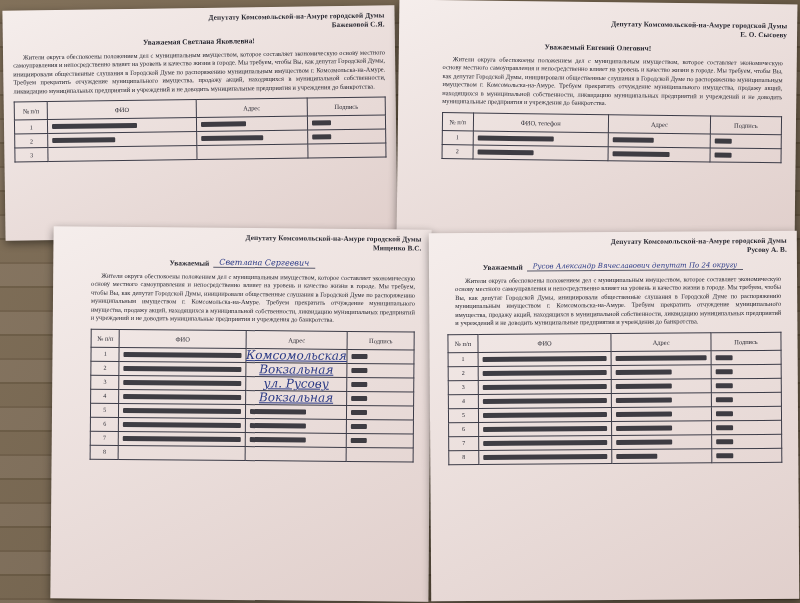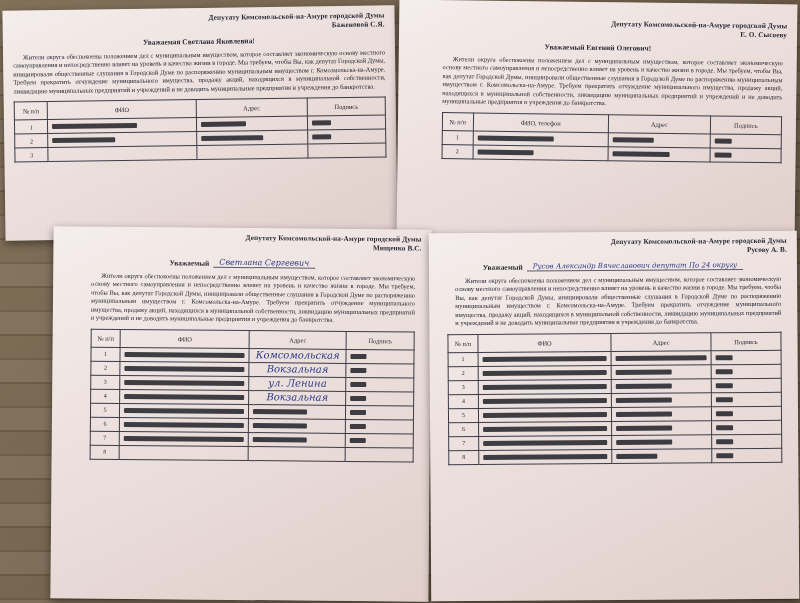--- a/index.html
+++ b/index.html
@@ -75,21 +75,21 @@
   
   .ink{
     display:block;height:5px;margin:2px 4px;border-radius:1px;
     background:#26262e;opacity:.88;
   }
   .ink.short{margin-right:40%;}
   .ink.shorter{margin-right:55%;}
   .ink.tiny{margin-right:70%;}
   .scribble{
     font-family:"DejaVu Serif", serif;font-style:italic;
-    color:#2b3a86;font-size:10px;line-height:12px;
+    color:#2b3a86;font-size:12px;line-height:12px;text-decoration:underline;
   }
 
   
   #sheet-bazhenova{ left:4px;  top:8px;   width:392px; height:230px; transform:rotate(-0.8deg); }
   #sheet-sysoev  { left:398px; top:2px;   width:398px; height:236px; transform:rotate(0.7deg); }
   #sheet-mishenko{ left:52px;  top:228px; width:378px; height:372px; transform:rotate(0.5deg); }
   #sheet-rusov   { left:430px; top:232px; width:368px; height:368px; transform:rotate(-0.4deg); }
 </style>
 </head>
 <body>
@@ -238,21 +238,21 @@
           <td class="scribble">Вокзальная</td>
           <td>
               <span class="ink tiny"></span>
             </td>
         </tr>
         <tr>
           <td class="numcell">3</td>
           <td>
               <span class="ink"></span>
             </td>
-          <td class="scribble">ул. Ленина</td>
+          <td class="scribble">ул. Русову</td>
           <td>
               <span class="ink tiny"></span>
             </td>
         </tr>
         <tr>
           <td class="numcell">4</td>
           <td>
               <span class="ink"></span>
             </td>
           <td class="scribble">Вокзальная</td>

